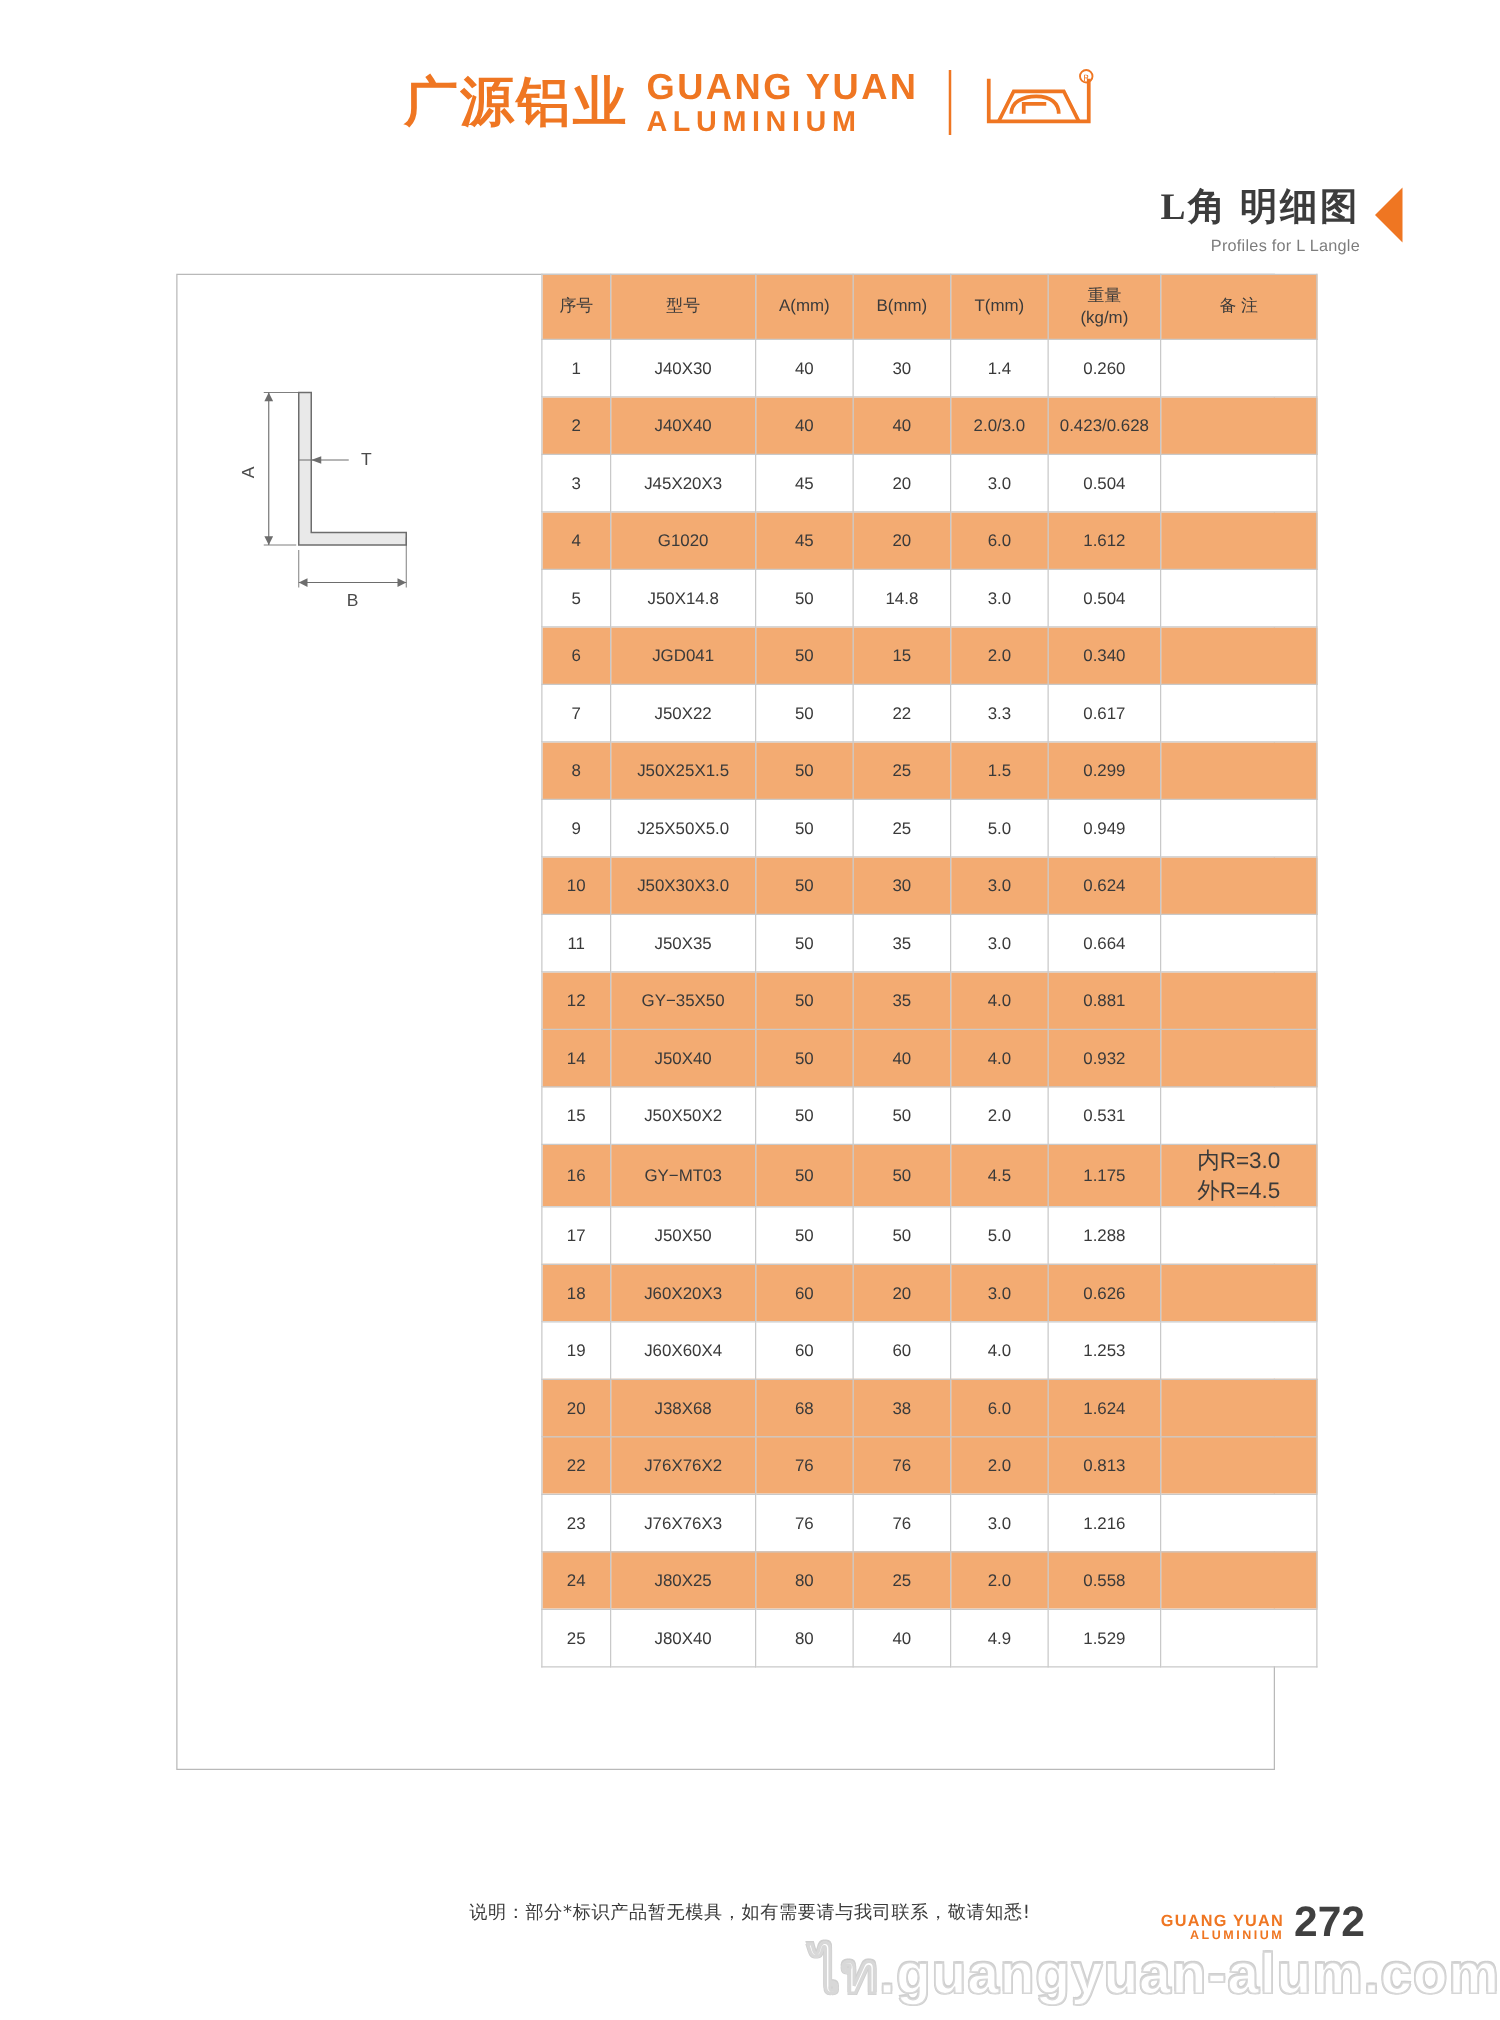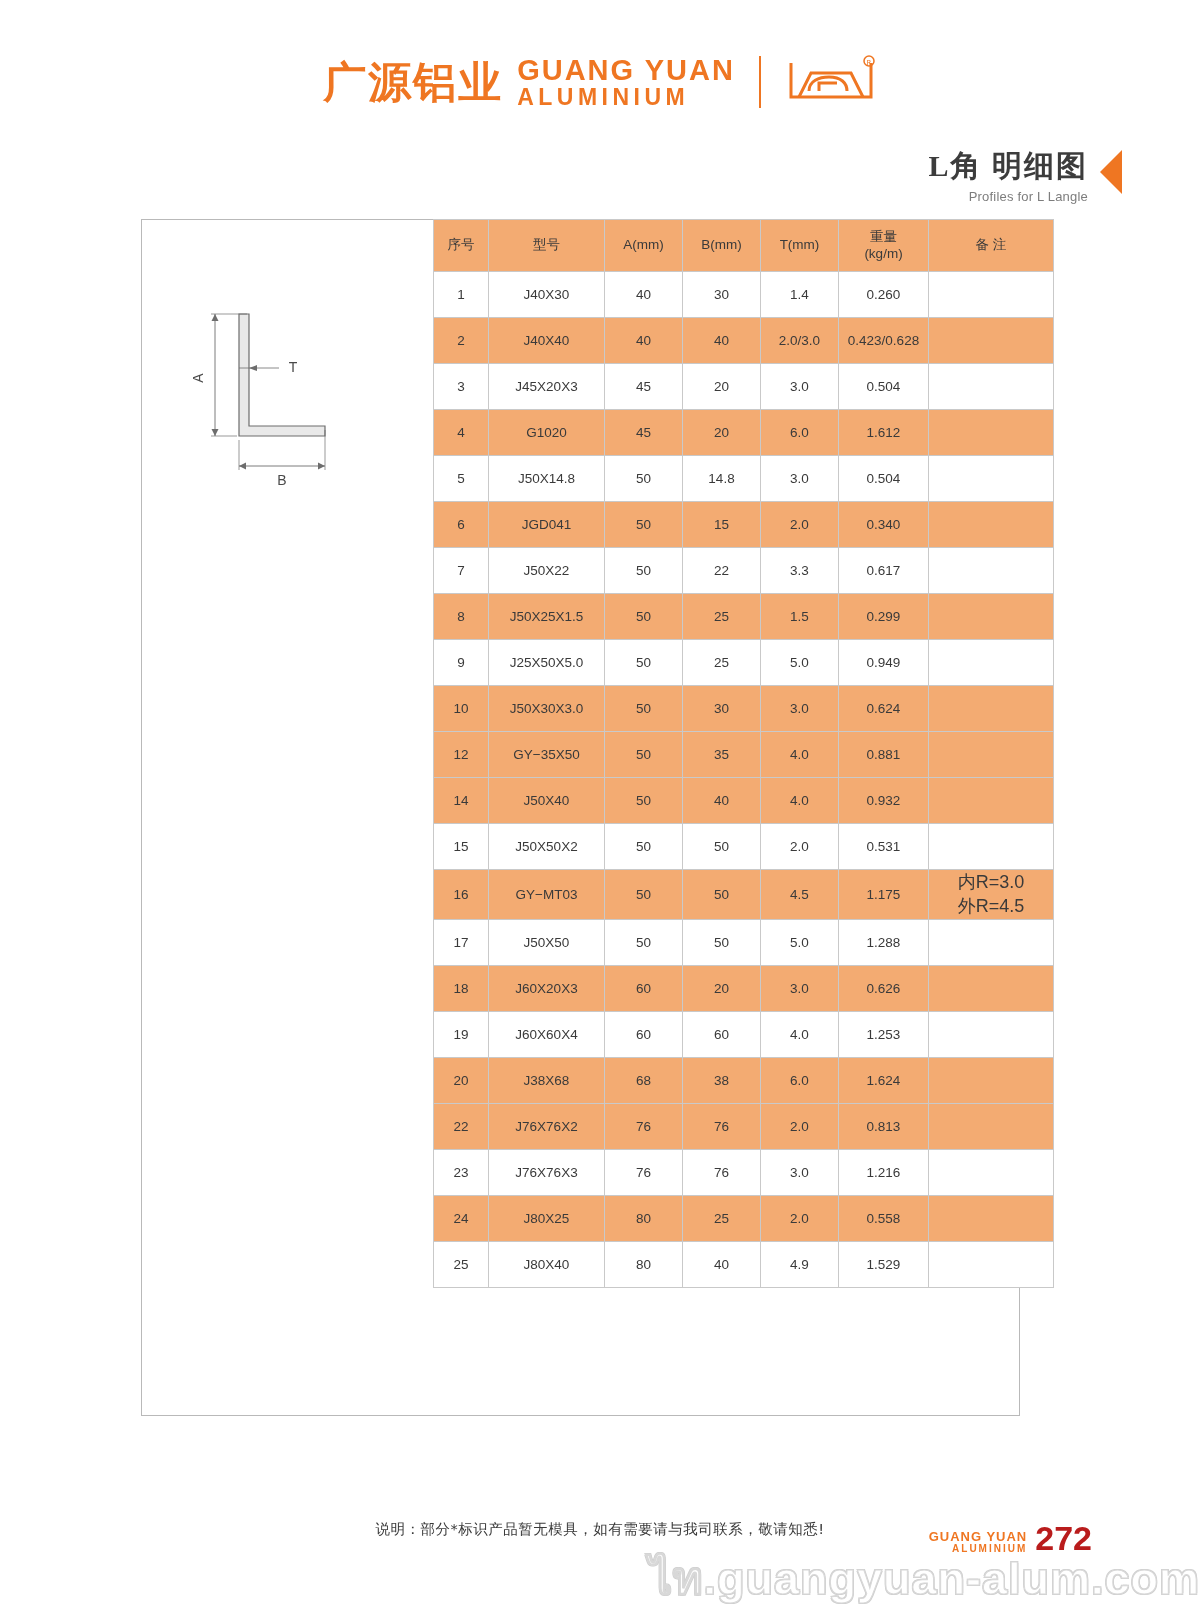--- a/index.html
+++ b/index.html
@@ -161,21 +161,21 @@
     display: flex;
     align-items: flex-end;
     gap: 8px;
   }
   .footer-brand .fb-text { display: flex; flex-direction: column; line-height: 1.05; text-align: right; }
   .footer-brand .fb1 { font-size: 13px; font-weight: bold; color: #ef7622; letter-spacing: 1px; }
   .footer-brand .fb2 { font-size: 10px; font-weight: bold; color: #ef7622; letter-spacing: 2px; }
   .page-num {
     font-size: 34px;
     font-weight: bold;
-    color: #b91c1c;
+    color: #404040;
     line-height: 0.95;
   }
   .footer-url {
     position: absolute;
     bottom: 2px;
     left: 0;
     width: 1200px;
     text-align: right;
     font-size: 45px;
     font-weight: bold;
@@ -344,20 +344,29 @@
       </tr>
     <tr class="even">
         <td>10</td>
         <td>J50X30X3.0</td>
         <td>50</td>
         <td>30</td>
         <td>3.0</td>
         <td>0.624</td>
         <td></td>
       </tr>
+    <tr class="odd">
+        <td>11</td>
+        <td>J50X35</td>
+        <td>50</td>
+        <td>35</td>
+        <td>3.0</td>
+        <td>0.664</td>
+        <td></td>
+      </tr>
     <tr class="even">
         <td>12</td>
         <td>GY−35X50</td>
         <td>50</td>
         <td>35</td>
         <td>4.0</td>
         <td>0.881</td>
         <td></td>
       </tr>
     <tr class="even">

